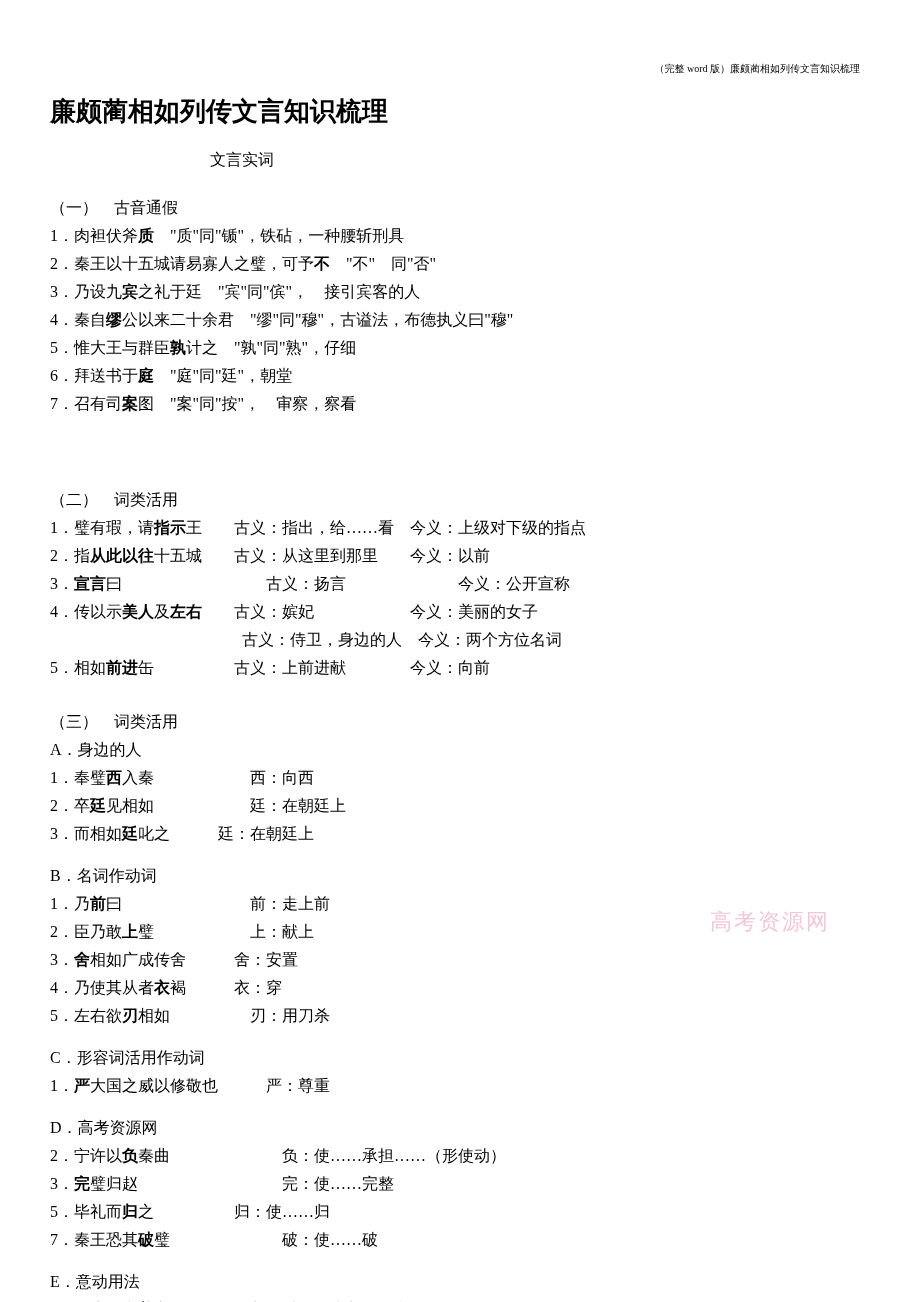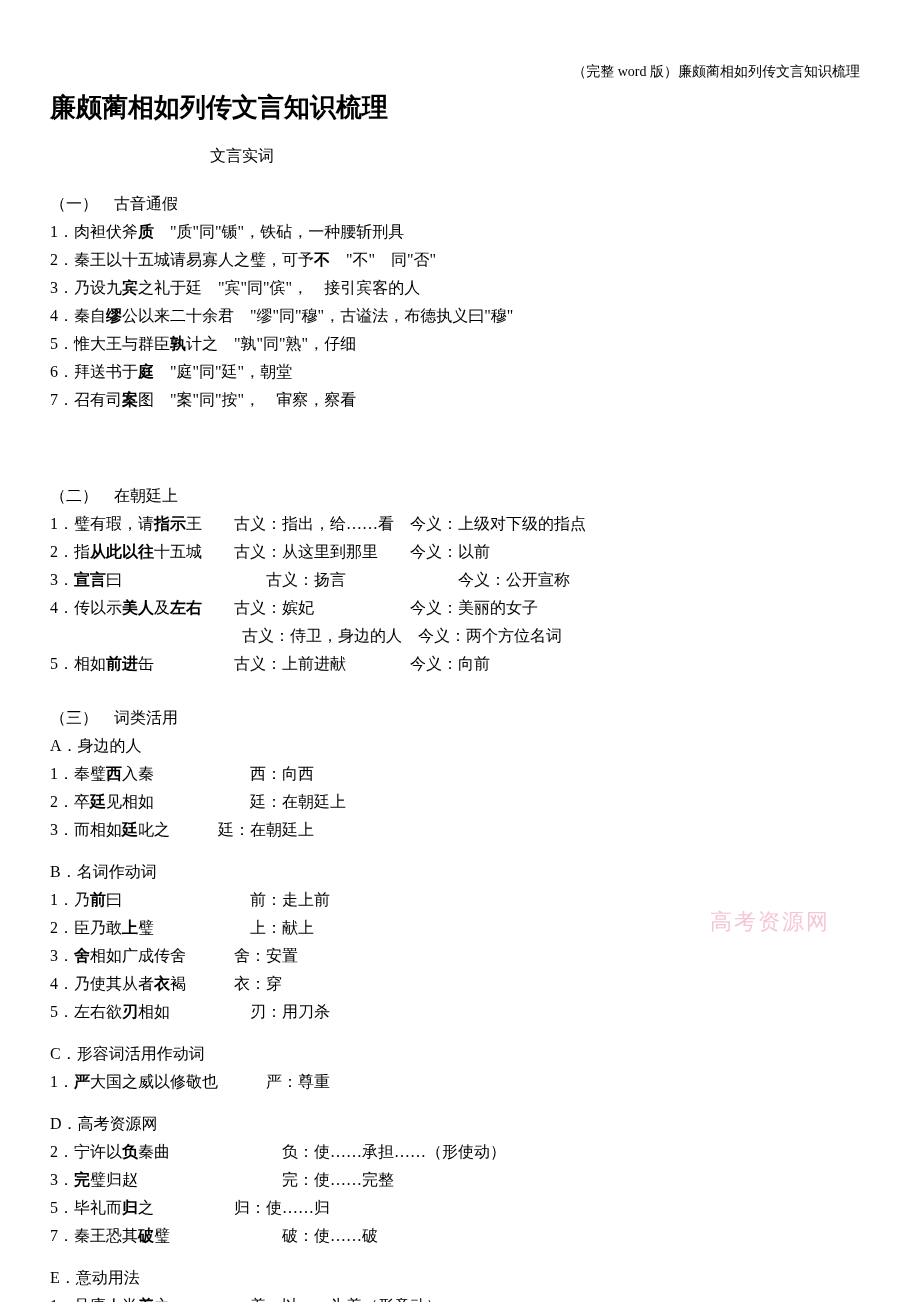--- a/index.html
+++ b/index.html
@@ -8,22 +8,22 @@
       font-size: 16px;
       line-height: 1.75;
       color: #000;
       background: #fff;
       width: 920px;
       padding: 60px 50px 10px 50px;
       position: relative;
     }
     .header-meta {
       text-align: right;
-      font-size: 14px;
-      margin-bottom: 0;
+      font-size: 10px;
+      margin-bottom: 11px;
       padding-right: 10px;
     }
     .title {
       font-size: 26px;
       font-weight: bold;
       margin-bottom: 12px;
       font-family: "SimHei", "黑体", sans-serif;
     }
     .section-label {
       text-indent: 10em;
@@ -59,21 +59,21 @@
 <div class="item">2．秦王以十五城请易寡人之璧，可予<span class="bold">不</span>　"不"　同"否"</div>
 <div class="item">3．乃设九<span class="bold">宾</span>之礼于廷　"宾"同"傧"，　接引宾客的人</div>
 <div class="item">4．秦自<span class="bold">缪</span>公以来二十余君　"缪"同"穆"，古谥法，布德执义曰"穆"</div>
 <div class="item">5．惟大王与群臣<span class="bold">孰</span>计之　"孰"同"熟"，仔细</div>
 <div class="item">6．拜送书于<span class="bold">庭</span>　"庭"同"廷"，朝堂</div>
 <div class="item">7．召有司<span class="bold">案</span>图　"案"同"按"，　审察，察看</div>
 
 <div class="gap"></div>
 <div class="gap"></div>
 
-<div class="heading">（二）　在朝廷上</div>
+<div class="heading">（二）　词类活用</div>
 <div class="item">1．璧有瑕，请<span class="bold">指示</span>王　　古义：指出，给……看　今义：上级对下级的指点</div>
 <div class="item">2．指<span class="bold">从此以往</span>十五城　　古义：从这里到那里　　今义：以前</div>
 <div class="item">3．<span class="bold">宣言</span>曰　　　　　　　　　古义：扬言　　　　　　　今义：公开宣称</div>
 <div class="item">4．传以示<span class="bold">美人</span>及<span class="bold">左右</span>　　古义：嫔妃　　　　　　今义：美丽的女子</div>
 <div class="item">　　　　　　　　　　　　古义：侍卫，身边的人　今义：两个方位名词</div>
 <div class="item">5．相如<span class="bold">前进</span>缶　　　　　古义：上前进献　　　　今义：向前</div>
 
 <div class="gap-sm"></div>
 
 <div class="heading">（三）　词类活用</div>

